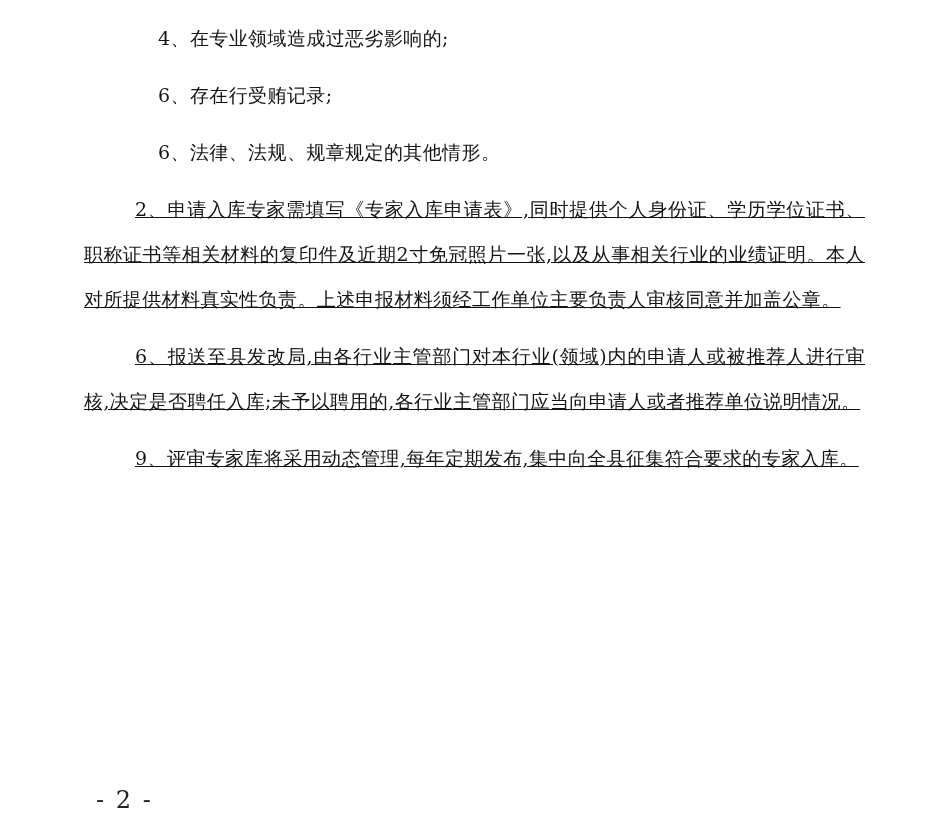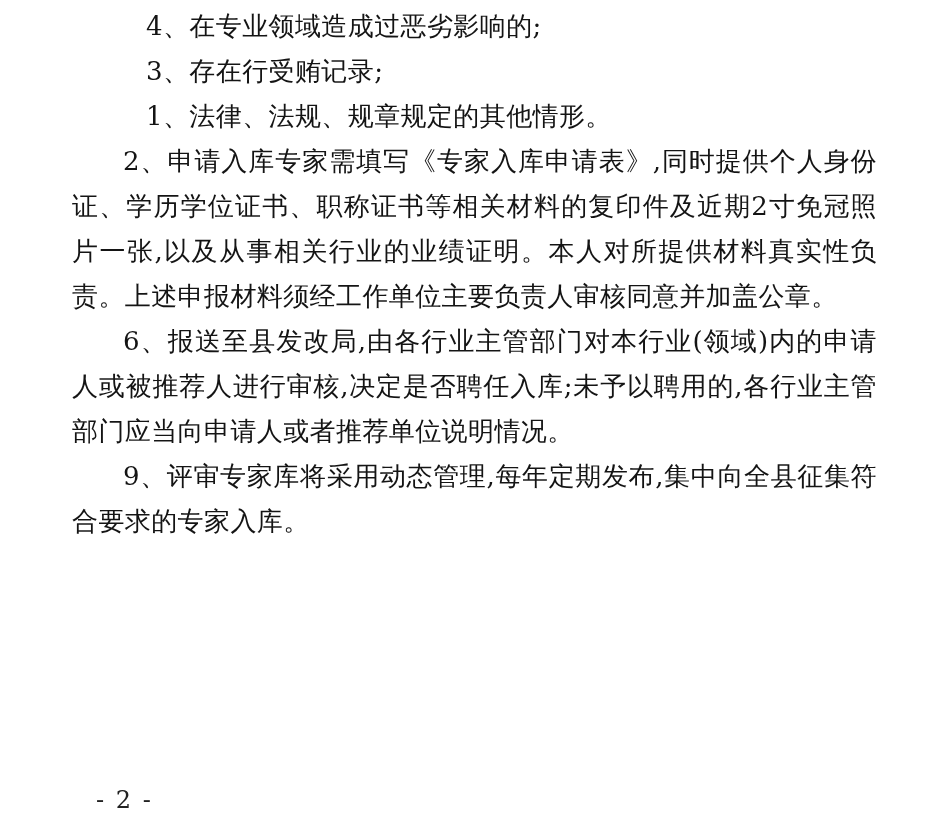--- a/index.html
+++ b/index.html
@@ -19,36 +19,37 @@
     width: 949px;
     height: 830px;
     box-sizing: border-box;
     padding: 0 72px 0 72px;
     position: relative;
   }
   .doc-body {
     padding-top: 4px;
   }
   .para {
-    font-size: 26px;
+    font-size: 19px;
     line-height: 45px;
     text-align: justify;
     text-justify: inter-character;
     letter-spacing: 0.4px;
-    margin: 0;
+    margin: 12px;
     color: #141414;
     font-family: "DejaVu Serif", "Liberation Serif", serif;
   }
   .flush {
     padding-left: 74px;
     text-indent: 0;
   }
   .block {
     text-indent: 51px;
     padding-left: 0;
+    text-decoration: underline;
   }
   .footer {
     position: absolute;
     left: 0;
     right: 0;
     bottom: 16px;
     text-align: left;
     padding-left: 96px;
   }
   .page-number {
@@ -59,22 +60,22 @@
   }
 </style>
 </head>
 <body>
 
 <div class="page">
 
   <div class="doc-body">
 
     <p class="para flush">4、在专业领域造成过恶劣影响的;</p>
-    <p class="para flush">3、存在行受贿记录;</p>
-    <p class="para flush">1、法律、法规、规章规定的其他情形。</p>
+    <p class="para flush">6、存在行受贿记录;</p>
+    <p class="para flush">6、法律、法规、规章规定的其他情形。</p>
     <p class="para block">2、申请入库专家需填写《专家入库申请表》,同时提供个人身份证、学历学位证书、职称证书等相关材料的复印件及近期2寸免冠照片一张,以及从事相关行业的业绩证明。本人对所提供材料真实性负责。上述申报材料须经工作单位主要负责人审核同意并加盖公章。</p>
     <p class="para block">6、报送至县发改局,由各行业主管部门对本行业(领域)内的申请人或被推荐人进行审核,决定是否聘任入库;未予以聘用的,各行业主管部门应当向申请人或者推荐单位说明情况。</p>
     <p class="para block">9、评审专家库将采用动态管理,每年定期发布,集中向全县征集符合要求的专家入库。</p>
 
   </div>
 
   <div class="footer">
     <span class="page-number">- 2 -</span>
   </div>
 

